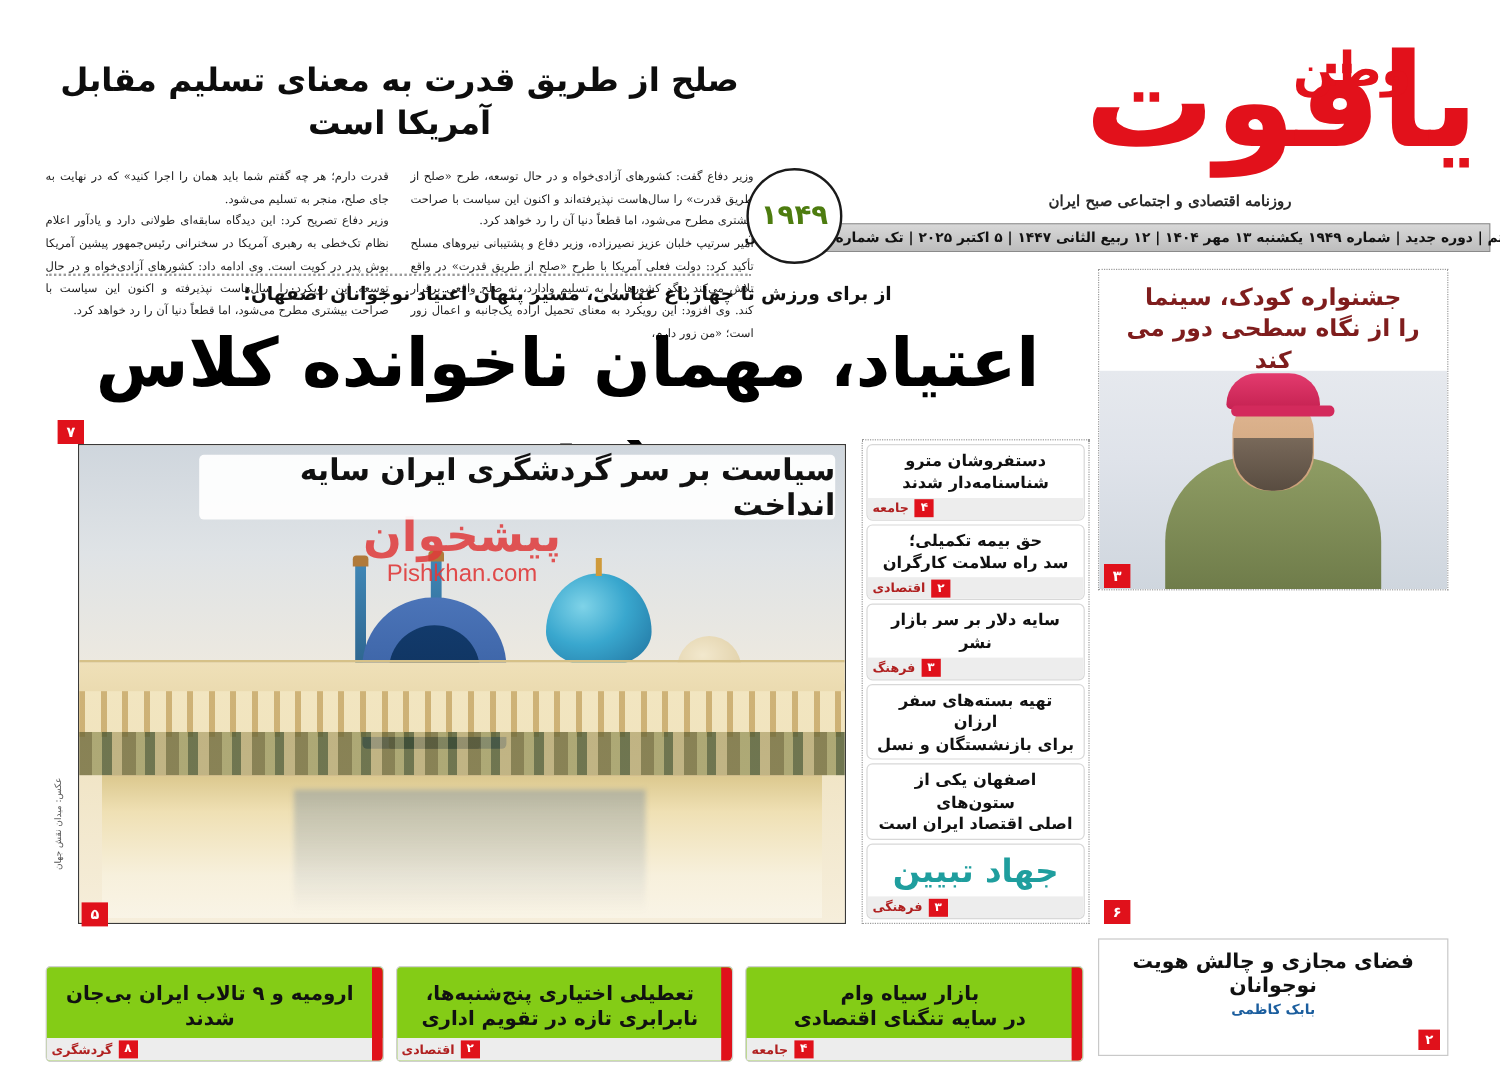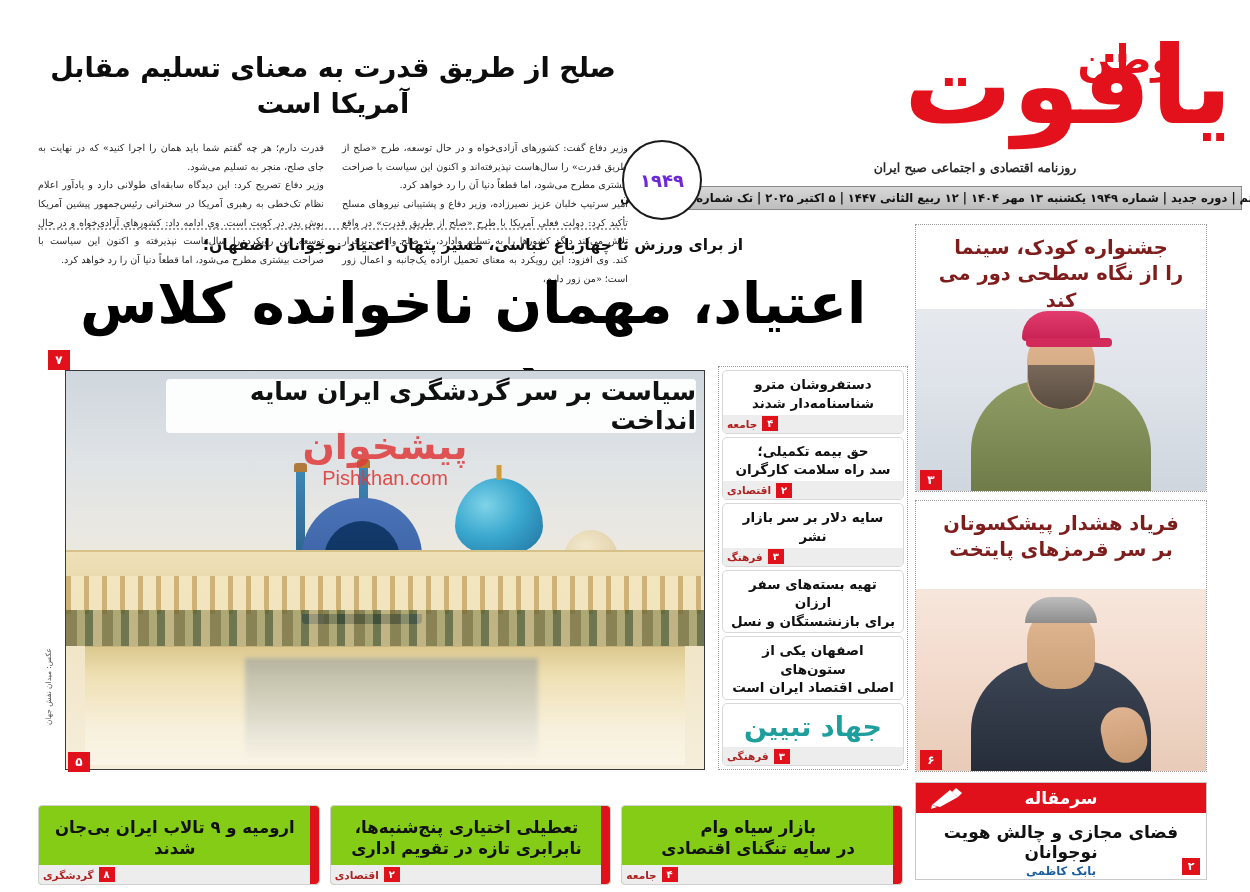--- a/index.html
+++ b/index.html
@@ -36,21 +36,21 @@
     background: linear-gradient(#d8d8d8, #bdbdbd);
     border: 1px solid #8a8a8a;
     display: flex; align-items: center; justify-content: center;
     font-size: 11.5px; font-weight: 700; color: #111; white-space: nowrap;
     letter-spacing: -0.2px; padding: 0 6px;
   }
   .issue-circle {
     position: absolute; right: 548px; top: 140px; width: 80px; height: 80px;
     border-radius: 50%; border: 2.5px solid #1a1a1a; background: #fff;
     display: flex; align-items: center; justify-content: center;
-    font-size: 18px; font-weight: 700; color: #6d28d9; z-index: 5;
+    font-size: 23px; font-weight: 700; color: #4d7c0f; z-index: 5;
   }
 
   
   .toparticle { position: absolute; left: 38px; top: 50px; width: 590px; }
   .toparticle h1 {
     font-size: 27px; font-weight: 700; color: #0d0d0d; text-align: center;
     line-height: 1.35; letter-spacing: -0.6px;
   }
   .toparticle .cols {
     margin-top: 16px; display: flex; gap: 18px; direction: rtl;
@@ -419,40 +419,23 @@
     <div class="sc-head">جشنواره کودک، سینما<br>را از نگاه سطحی دور می کند</div>
     <div class="sc-photo ph1">
       <div class="man m-body b1"></div>
       <div class="man m-head"></div>
       <div class="man m-beard"></div>
       <div class="man m-cap"></div>
     </div>
   </div>
   <div class="pg-badge badge-3r">۳</div>
 
-  <div class="side-card sc2">
-    <div class="sc-head">فریاد هشدار پیشکسوتان<br>بر سر قرمزهای پایتخت</div>
-    <div class="sc-photo ph2">
-      <div class="man m-body b2"></div>
-      <div class="man m-head"></div>
-      <div class="man m-hair"></div>
-      <div class="man m-hand"></div>
-    </div>
-  </div>
   <div class="pg-badge badge-6r">۶</div>
 
   <div class="editorial">
-    <div class="ed-bar">
-      <svg class="ed-pen" viewBox="0 0 38 24">
-        <path d="M4 19 L22 4 L30 11 L12 21 Z" fill="#ffffff"></path>
-        <path d="M30 11 L34 7 L28 2 L24 6 Z" fill="#ffffff"></path>
-        <path d="M4 19 L3 23 L9 21 Z" fill="#ffffff"></path>
-      </svg>
-      <span class="ed-bar-label">سرمقاله</span>
-    </div>
     <div class="ed-title">فضای مجازی و چالش هویت نوجوانان</div>
     <div class="ed-author">بابک کاظمی</div>
     <div class="ed-pg">۲</div>
   </div>
 
   <div class="bottom-strip">
     <div class="bs-card">
       <div class="bs-title">ارومیه و ۹ تالاب ایران بی‌جان<br>شدند</div>
       <div class="bs-foot">
         <span class="bs-sec">گردشگری</span>

